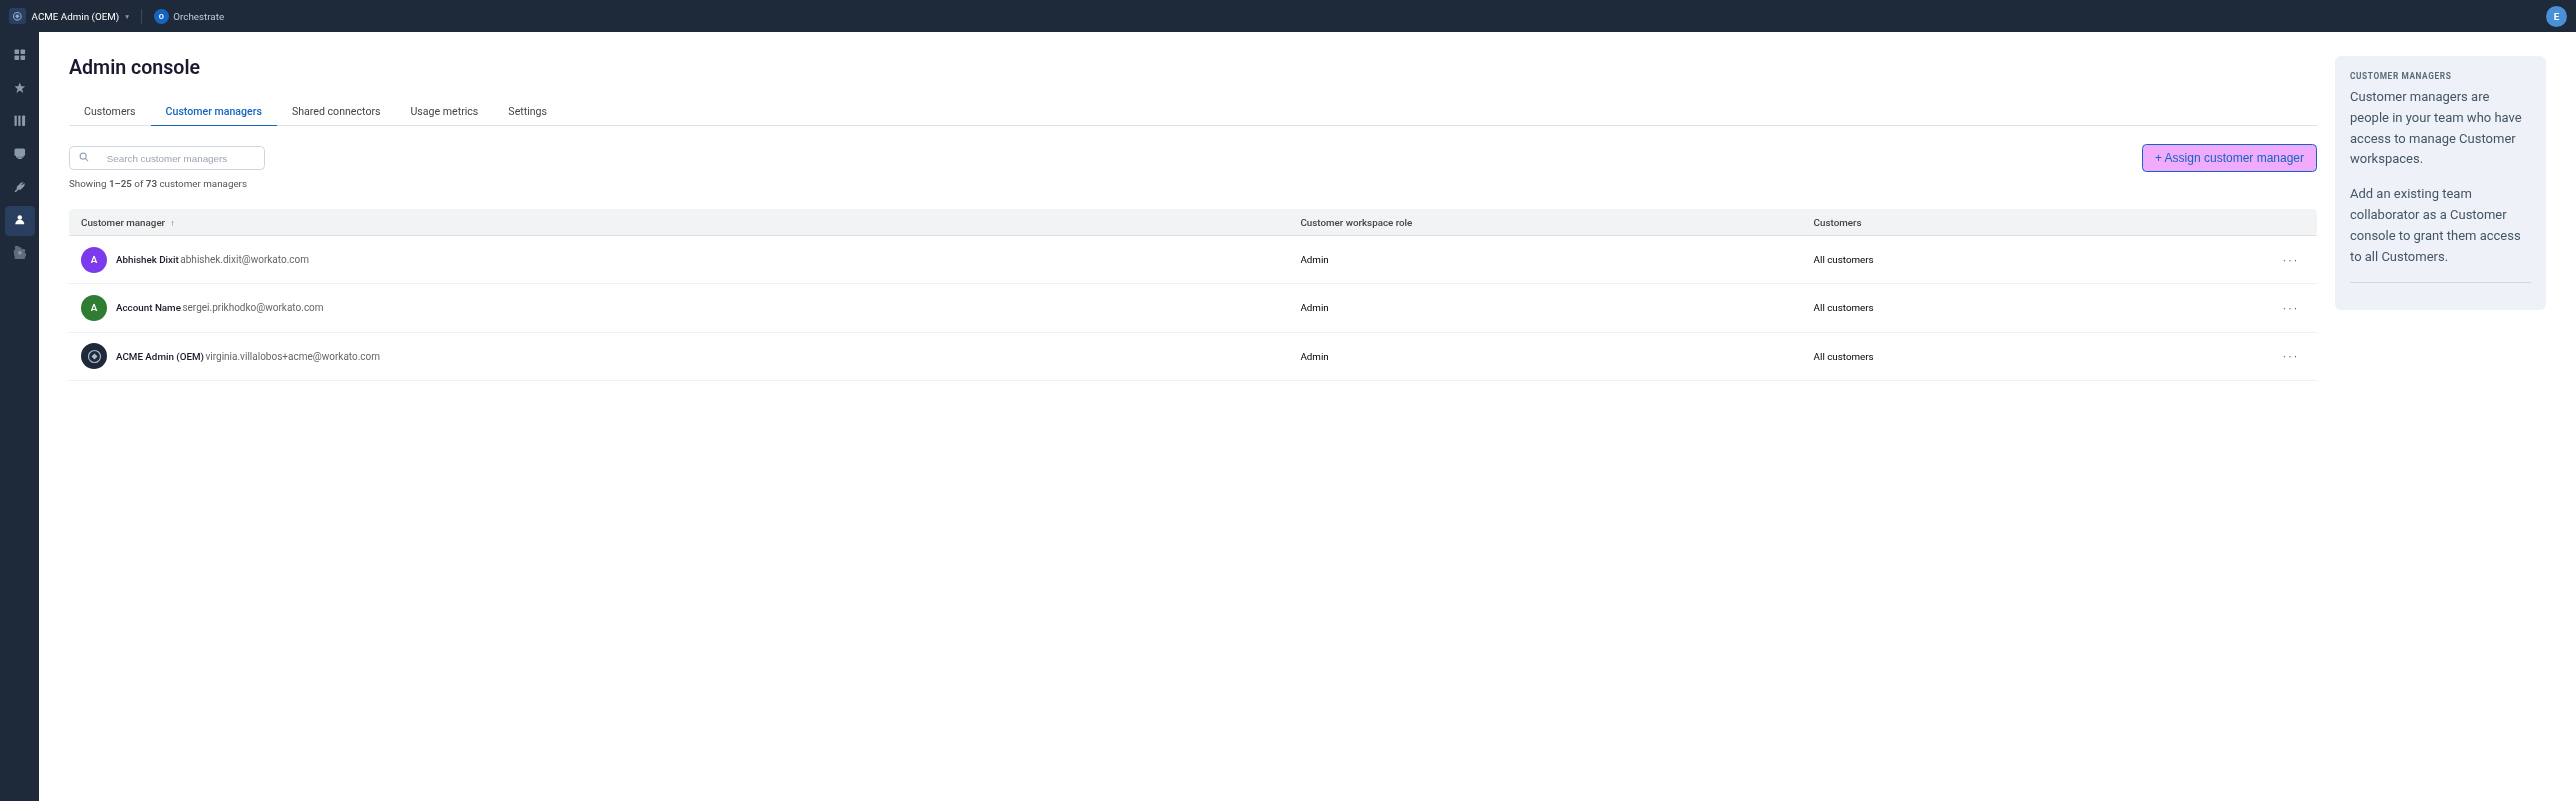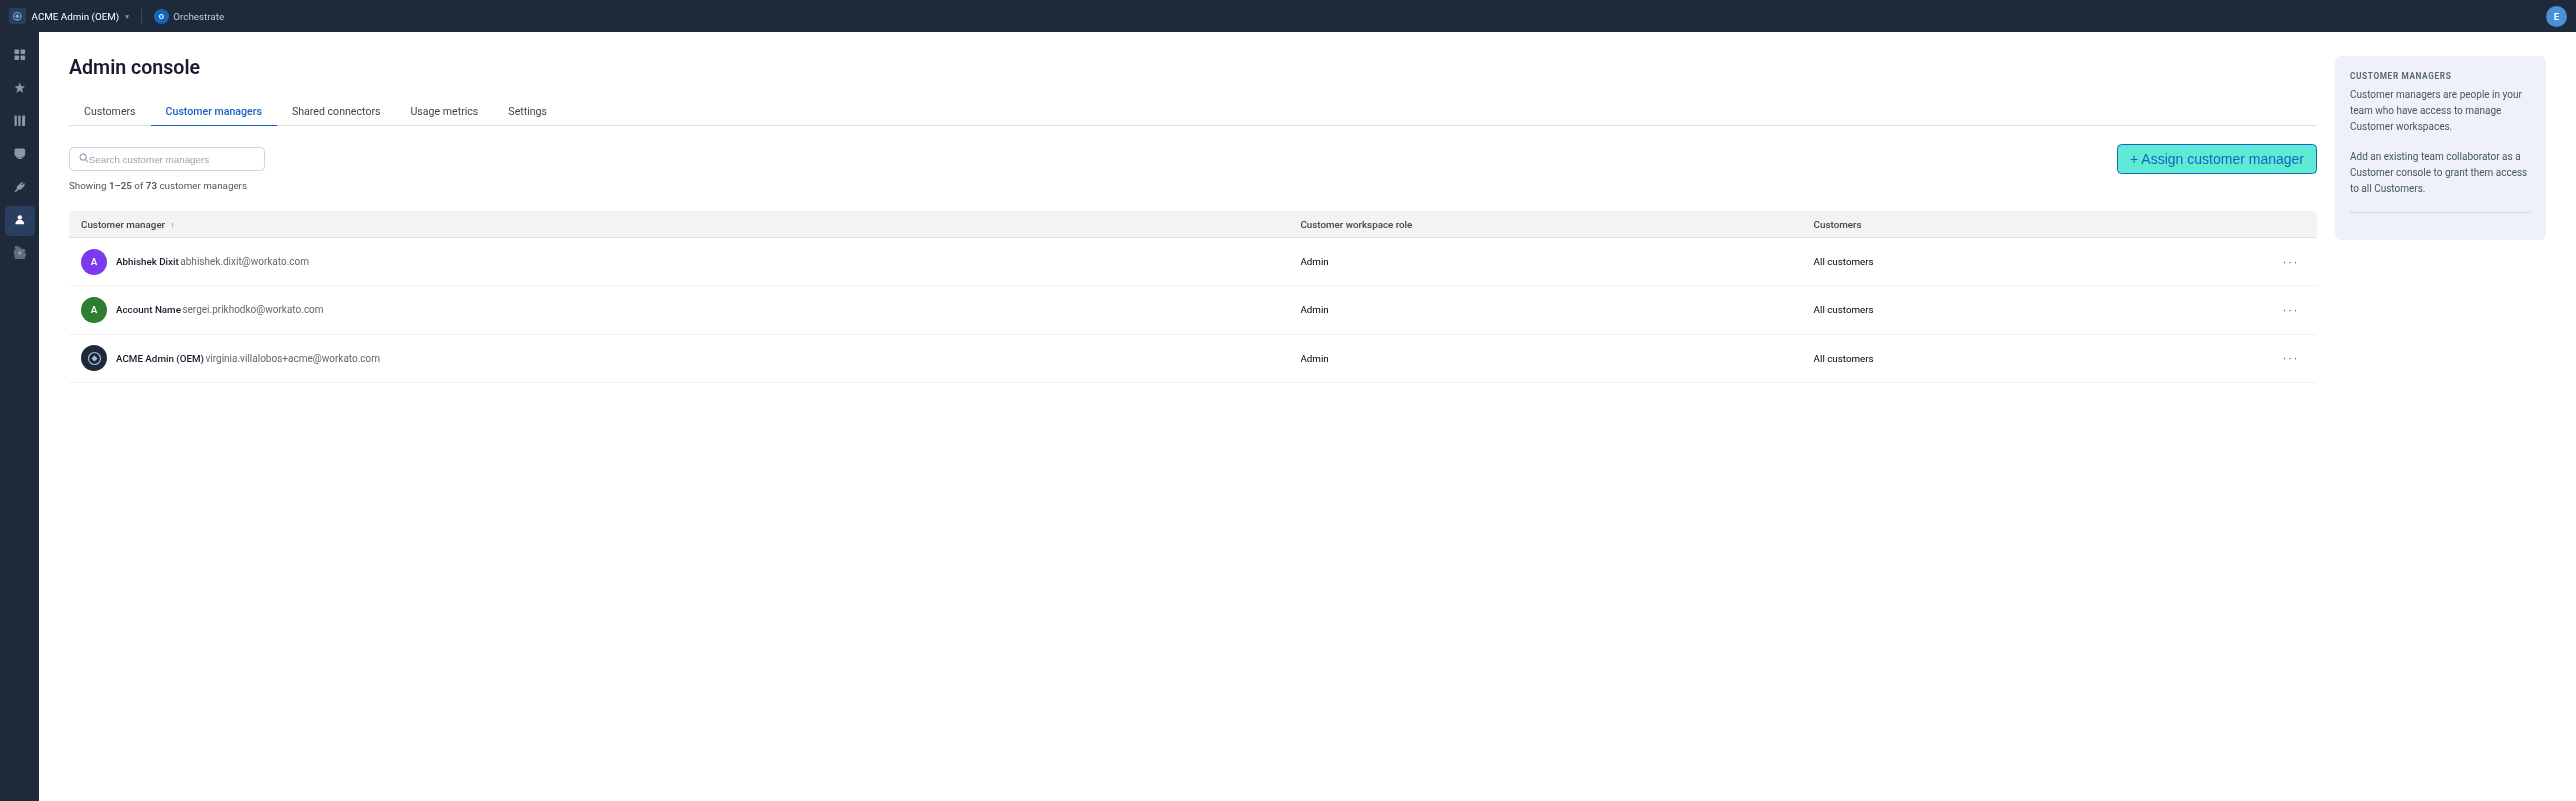--- a/index.html
+++ b/index.html
@@ -119,21 +119,21 @@
     .toolbar {
       display: flex;
       align-items: center;
       justify-content: space-between;
       margin-bottom: 6px;
     }
 
     .search-box {
       display: flex;
       align-items: center;
-      gap: 0;
+      gap: 18px;
       border: 0.8px solid #d0d5dd;
       border-radius: 4.5px;
       padding: 5.3px 9px;
       background: #fff;
       width: 196px;
     }
     .search-box input {
       border: none;
       outline: none;
       font-size: 9.8px;
@@ -142,25 +142,25 @@
       background: transparent;
     }
     .search-box input::placeholder { color: #9aa5b4; }
     .search-icon { color: #9aa5b4; font-size: 9.8px; }
 
     .assign-btn {
       display: flex;
       align-items: center;
       gap: 4.5px;
       padding: 6px 12px;
-      background: #5eead4;
+      background: #f0abfc;
       border: 0.8px solid #1565c0;
       border-radius: 4.5px;
       color: #1565c0;
-      font-size: 14px;
+      font-size: 12px;
       cursor: pointer;
       font-weight: 500;
     }
 
     .showing-text {
       font-size: 9.8px;
       color: #555;
       margin-bottom: 20px;
     }
     .showing-text strong { font-weight: 600; }
@@ -234,21 +234,21 @@
     .panel-section { margin-bottom: 15px; }
     .panel-section-title {
       font-size: 8.3px;
       font-weight: 700;
       color: #5a6a7a;
       letter-spacing: 0.6px;
       text-transform: uppercase;
       margin-bottom: 6px;
     }
     .panel-text {
-      font-size: 10px;
+      font-size: 13px;
       color: #445566;
       line-height: 1.6;
     }
     .panel-text strong { font-weight: 600; }
     .panel-divider { height: 0.8px; background: #d0d8e4; margin: 12px 0; }
   </style>
 </head>
 <body>
 
 <div class="topbar">

